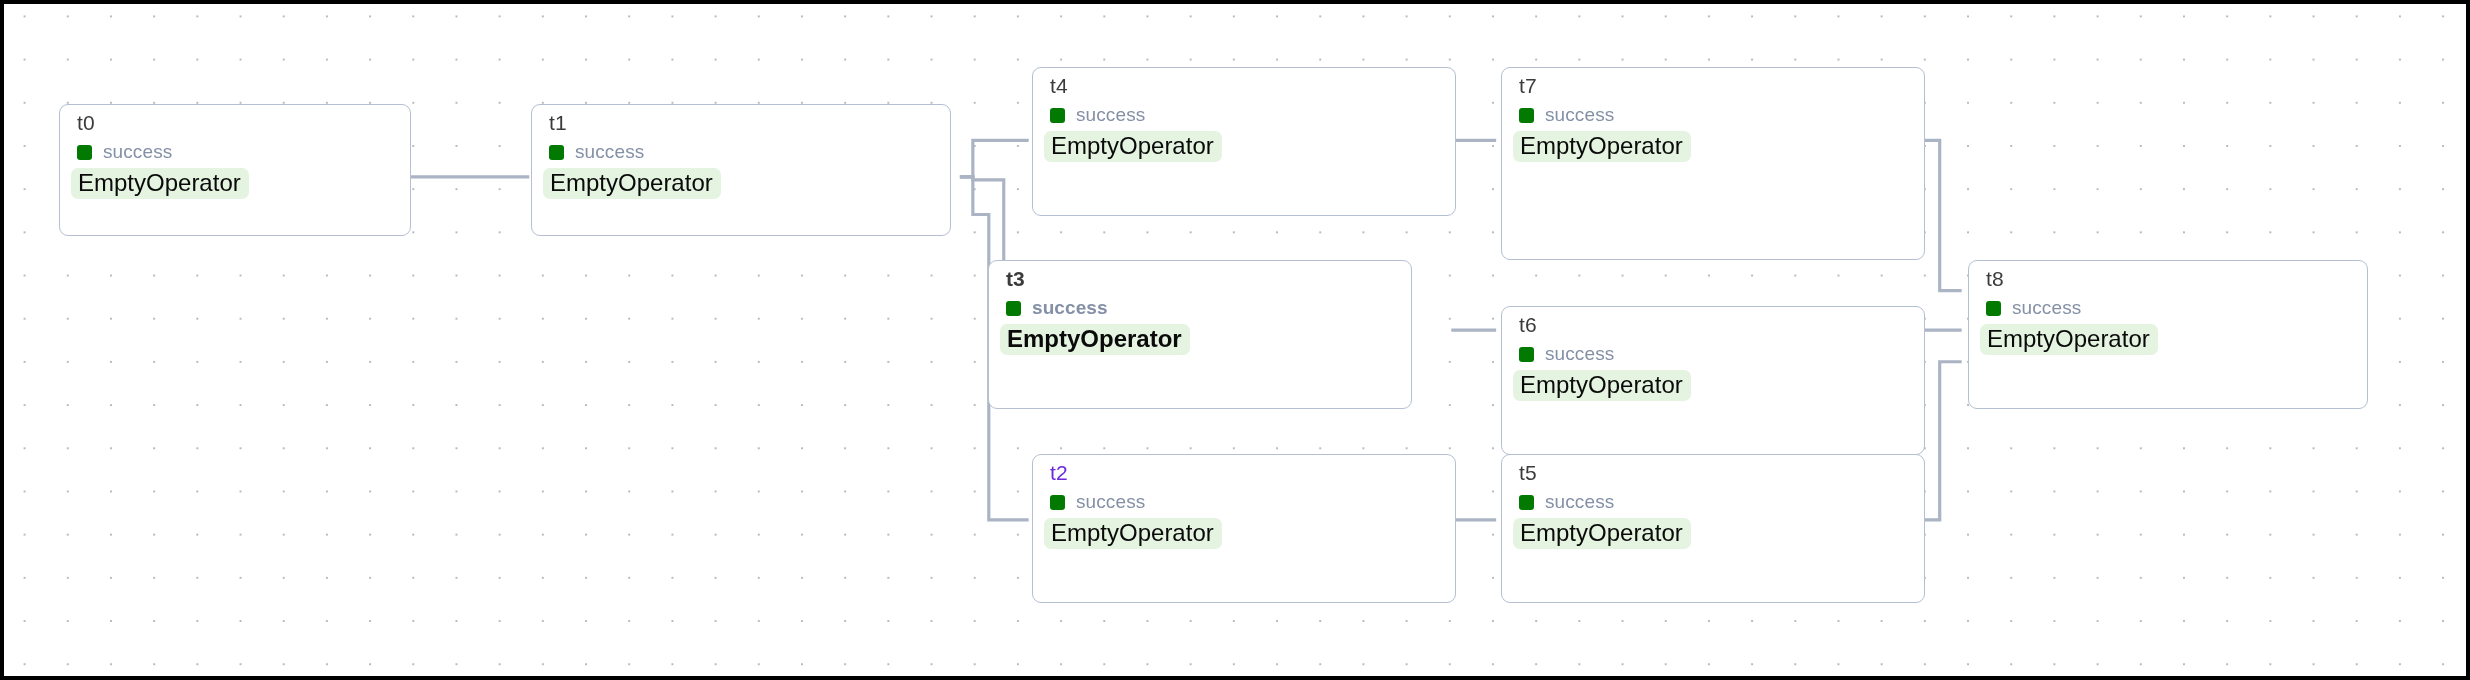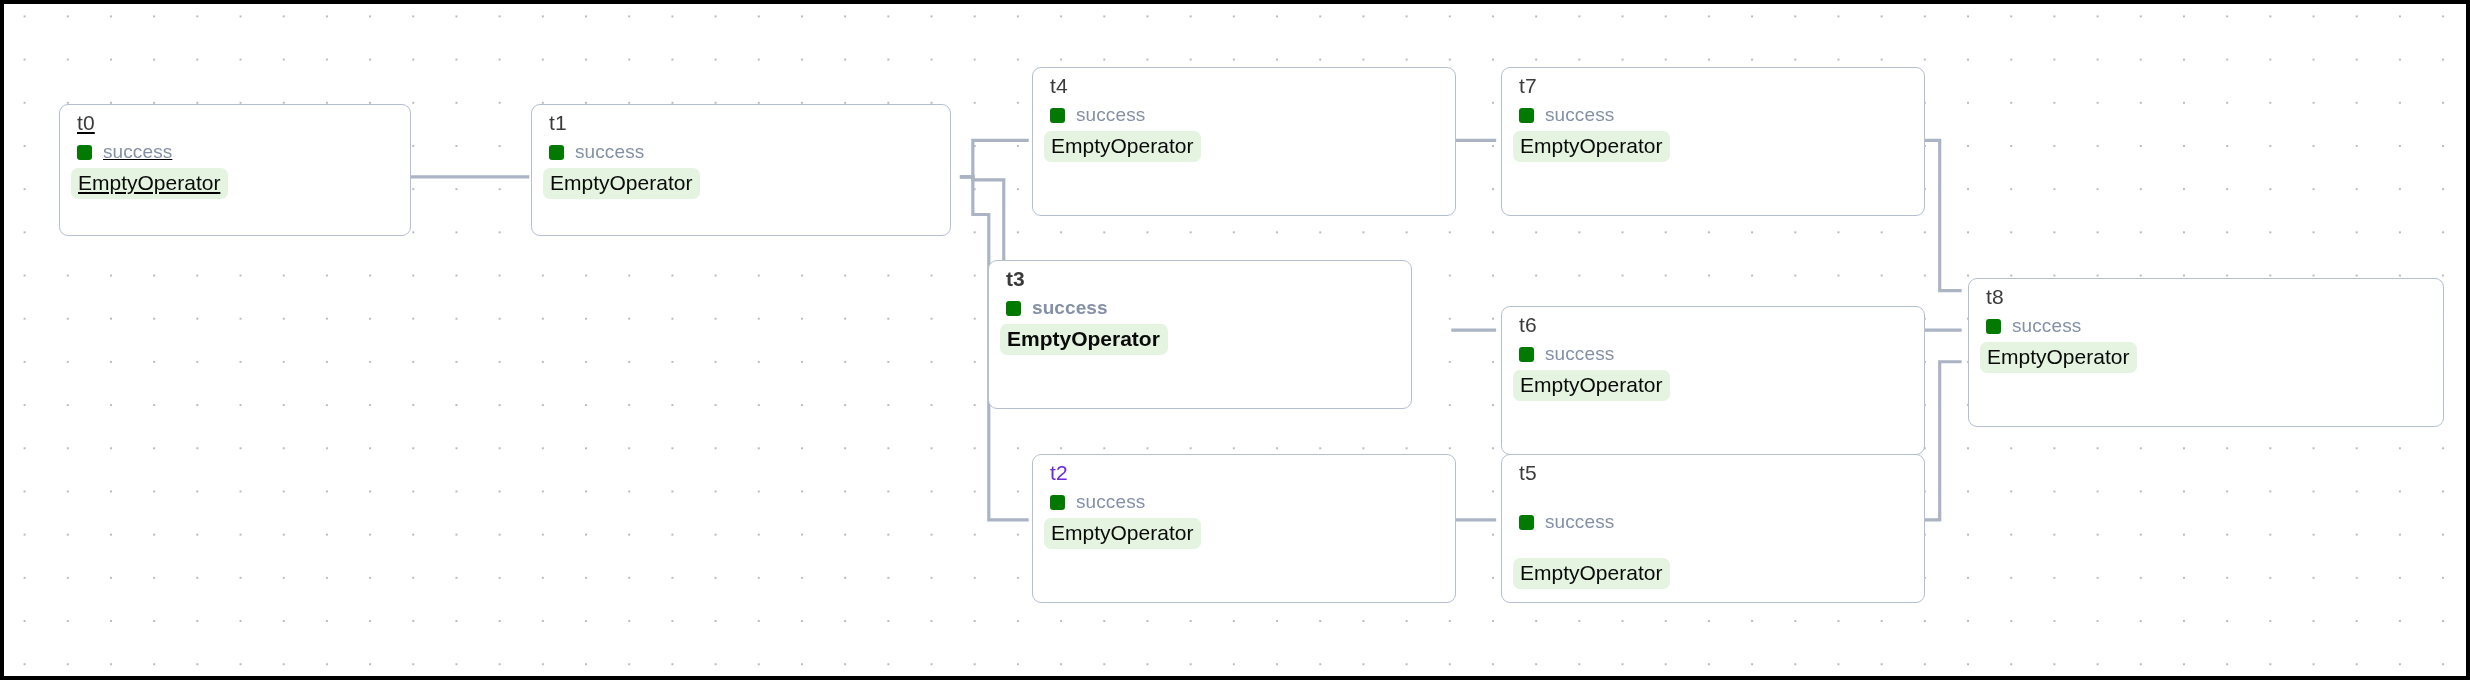--- a/index.html
+++ b/index.html
@@ -94,21 +94,21 @@
     font-size: 19px;
     line-height: 22px;
     color: #8490a6;
     letter-spacing: .1px;
   }
 
   .operator-pill {
     display: inline-block;
     background: #e4f4e0;
     color: #0a0a0a;
-    font-size: 21px;
+    font-size: 24px;
     line-height: 24px;
     border-radius: 7px;
     padding: 3px 8px 4px 7px;
     margin-left: -6px;
     white-space: nowrap;
   }
 </style>
 </head>
 <body>
 
@@ -123,21 +123,21 @@
       <path class="edge-path" d="M 959 175 L 972 175 L 972 213 L 988 213 L 988 522 L 1028 522" stroke="#aab4c4"></path>
       <path class="edge-path" d="M 1452 138 L 1497 138" stroke="#aab4c4"></path>
       <path class="edge-path" d="M 1452 330 L 1497 330" stroke="#aab4c4"></path>
       <path class="edge-path" d="M 1452 522 L 1497 522" stroke="#aab4c4"></path>
       <path class="edge-path" d="M 1921 138 L 1942 138 L 1942 290 L 1964 290" stroke="#aab4c4"></path>
       <path class="edge-path" d="M 1921 330 L 1964 330" stroke="#aab4c4"></path>
       <path class="edge-path" d="M 1921 522 L 1942 522 L 1942 362 L 1964 362" stroke="#aab4c4"></path>
     </svg>
 
   <div id="node-layer">
-      <div class="task-node" style="left: 55px; top: 100px; width: 352px; height: 132px; border-color: rgb(180, 192, 210); background: rgb(255, 255, 255); text-decoration: underline;">
+      <div class="task-node" style="left: 55px; top: 100px; width: 352px; height: 132px; border-color: rgb(180, 192, 210); background: rgb(255, 255, 255);">
         <div class="node-title" style="color: rgb(59, 59, 59);">t0</div>
         <div class="node-status-row">
           <span class="status-swatch" style="background: rgb(2, 122, 2);"></span>
           <span class="status-label" style="color: rgb(132, 144, 166);">success</span>
         </div>
         <span class="operator-pill" style="background: rgb(228, 244, 224);">EmptyOperator</span>
       </div>
       <div class="task-node" style="left: 527px; top: 100px; width: 420px; height: 132px; border-color: rgb(180, 192, 210); background: rgb(255, 255, 255);">
         <div class="node-title" style="color: rgb(59, 59, 59);">t1</div>
         <div class="node-status-row">
@@ -147,21 +147,21 @@
         <span class="operator-pill" style="background: rgb(228, 244, 224);">EmptyOperator</span>
       </div>
       <div class="task-node" style="left: 1028px; top: 63px; width: 424px; height: 149px; border-color: rgb(180, 192, 210); background: rgb(255, 255, 255);">
         <div class="node-title" style="color: rgb(59, 59, 59);">t4</div>
         <div class="node-status-row">
           <span class="status-swatch" style="background: rgb(2, 122, 2);"></span>
           <span class="status-label" style="color: rgb(132, 144, 166);">success</span>
         </div>
         <span class="operator-pill" style="background: rgb(228, 244, 224);">EmptyOperator</span>
       </div>
-      <div class="task-node" style="left: 1497px; top: 63px; width: 424px; height: 149px; border-color: rgb(180, 192, 210); background: rgb(255, 255, 255);">
+      <div class="task-node" style="left: 1497px; top: 63px; width: 424px; height: 193px; border-color: rgb(180, 192, 210); background: rgb(255, 255, 255);">
         <div class="node-title" style="color: rgb(59, 59, 59);">t7</div>
         <div class="node-status-row">
           <span class="status-swatch" style="background: rgb(2, 122, 2);"></span>
           <span class="status-label" style="color: rgb(132, 144, 166);">success</span>
         </div>
         <span class="operator-pill" style="background: rgb(228, 244, 224);">EmptyOperator</span>
       </div>
       <div class="task-node" style="left: 984px; top: 256px; width: 424px; height: 149px; border-color: rgb(180, 192, 210); background: rgb(255, 255, 255); font-weight: bold;">
         <div class="node-title" style="color: rgb(59, 59, 59);">t3</div>
         <div class="node-status-row">
@@ -171,37 +171,37 @@
         <span class="operator-pill" style="background: rgb(228, 244, 224);">EmptyOperator</span>
       </div>
       <div class="task-node" style="left: 1497px; top: 256px; width: 424px; height: 149px; border-color: rgb(180, 192, 210); background: rgb(255, 255, 255); margin-top: 46px;">
         <div class="node-title" style="color: rgb(59, 59, 59);">t6</div>
         <div class="node-status-row">
           <span class="status-swatch" style="background: rgb(2, 122, 2);"></span>
           <span class="status-label" style="color: rgb(132, 144, 166);">success</span>
         </div>
         <span class="operator-pill" style="background: rgb(228, 244, 224);">EmptyOperator</span>
       </div>
-      <div class="task-node" style="left: 1964px; top: 256px; width: 476px; height: 149px; border-color: rgb(180, 192, 210); background: rgb(255, 255, 255); margin-top: 18px;">
+      <div class="task-node" style="left: 1964px; top: 256px; width: 400px; height: 149px; border-color: rgb(180, 192, 210); background: rgb(255, 255, 255);">
         <div class="node-title" style="color: rgb(59, 59, 59);">t8</div>
         <div class="node-status-row">
           <span class="status-swatch" style="background: rgb(2, 122, 2);"></span>
           <span class="status-label" style="color: rgb(132, 144, 166);">success</span>
         </div>
         <span class="operator-pill" style="background: rgb(228, 244, 224);">EmptyOperator</span>
       </div>
       <div class="task-node" style="left: 1028px; top: 450px; width: 424px; height: 149px; border-color: rgb(180, 192, 210); background: rgb(255, 255, 255);">
         <div class="node-title" style="color: #6d28d9;">t2</div>
         <div class="node-status-row">
           <span class="status-swatch" style="background: rgb(2, 122, 2);"></span>
           <span class="status-label" style="color: rgb(132, 144, 166);">success</span>
         </div>
         <span class="operator-pill" style="background: rgb(228, 244, 224);">EmptyOperator</span>
       </div>
-      <div class="task-node" style="left: 1497px; top: 450px; width: 424px; height: 149px; border-color: rgb(180, 192, 210); background: rgb(255, 255, 255); gap: 20px;">
+      <div class="task-node" style="left: 1497px; top: 450px; width: 424px; height: 149px; border-color: rgb(180, 192, 210); background: rgb(255, 255, 255);">
         <div class="node-title" style="color: rgb(59, 59, 59);">t5</div>
         <div class="node-status-row">
           <span class="status-swatch" style="background: rgb(2, 122, 2);"></span>
           <span class="status-label" style="color: rgb(132, 144, 166);">success</span>
         </div>
         <span class="operator-pill" style="background: rgb(228, 244, 224);">EmptyOperator</span>
       </div>
     </div>
 
 </div>

